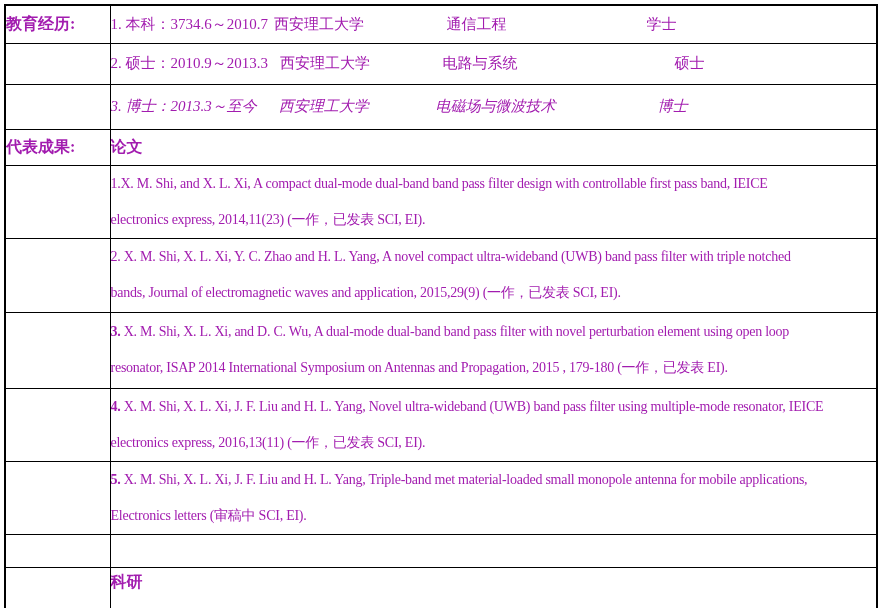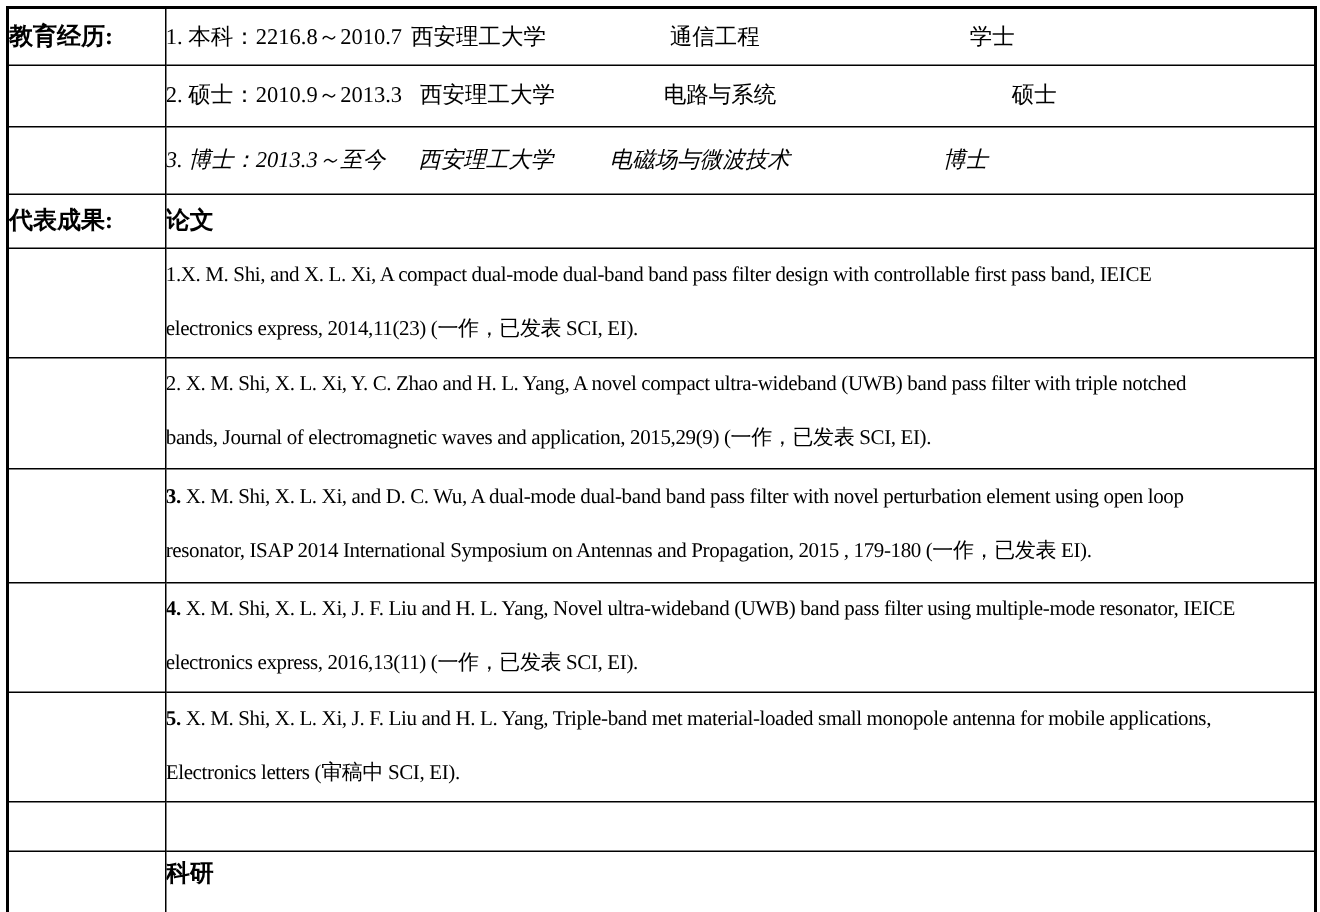--- a/index.html
+++ b/index.html
@@ -6,21 +6,21 @@
     margin: 0;
     padding: 0;
     background: #ffffff;
   }
   .page {
     position: relative;
     width: 880px;
     height: 608px;
     background: #ffffff;
     font-family: "Liberation Serif", "DejaVu Serif", serif;
-    color: #000000;
+    color: #a21caf;
     overflow: hidden;
   }
   table.cv {
     position: absolute;
     left: 4px;
     top: 4px;
     width: 872px;
     border-collapse: collapse;
     table-layout: fixed;
     border: 2px solid #000000;
@@ -58,21 +58,21 @@
   
   td.edu-cell { padding-left: 10px; font-size: 15px; }
   .edu-line { display: flex; align-items: center; white-space: pre; }
   .edu-line .seg1 { flex: 0 0 auto; overflow: hidden; }
   .edu-line .major { flex: 0 0 auto; overflow: hidden; }
   tr.r-edu1 .seg1  { width: 336px; }
   tr.r-edu1 .major { width: 200px; }
   tr.r-edu2 .seg1  { width: 332px; }
   tr.r-edu2 .major { width: 232px; }
   tr.r-edu3 .seg1  { width: 296px; }
-  tr.r-edu3 .major { width: 222px; }
+  tr.r-edu3 .major { width: 222px; margin-left: 29px; }
   tr.r-edu1 .school { margin-left: 6px; }
   tr.r-edu2 .school { margin-left: 12px; }
   tr.r-edu3 .school { margin-left: 22px; }
 
   
   td.section-cell {
     padding-left: 10px;
     font-size: 16px;
     font-weight: bold;
   }
@@ -102,21 +102,21 @@
     <colgroup>
         <col class="c1">
         <col class="c2">
       </colgroup>
 
     <tbody>
         <tr class="r-edu1">
       <td class="label-cell">教育经历:</td>
       <td class="edu-cell">
         <div class="edu-line">
-          <span class="seg1"><span>1. 本科：</span><span>2216.8～2010.7</span><span class="school">西安理工大学</span></span>
+          <span class="seg1"><span>1. 本科：</span><span>3734.6～2010.7</span><span class="school">西安理工大学</span></span>
           <span class="major">通信工程</span>
           <span class="degree">学士</span>
         </div>
       </td>
     </tr>
 
     <tr class="r-edu2">
       <td class="label-cell"></td>
       <td class="edu-cell">
         <div class="edu-line">

